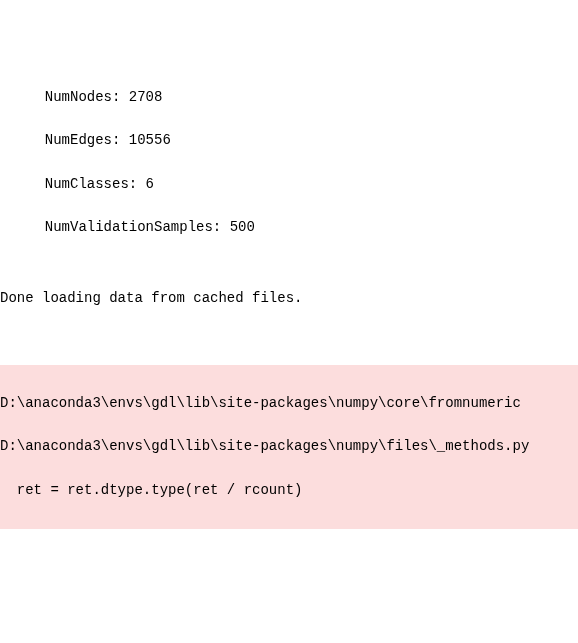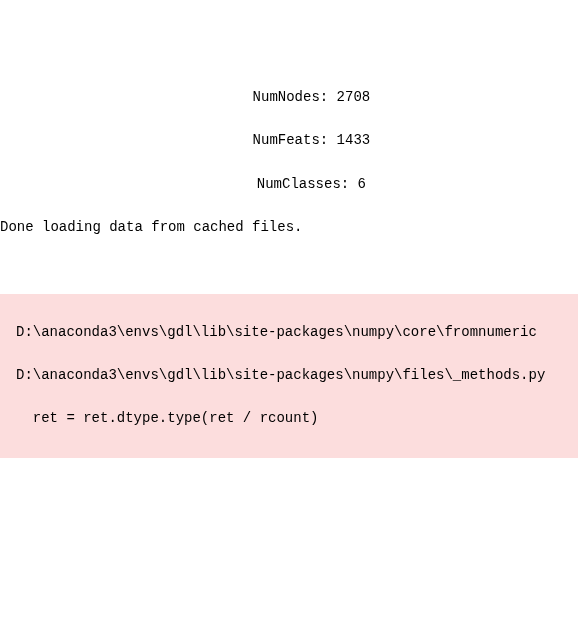--- a/index.html
+++ b/index.html
@@ -6,38 +6,39 @@
       font-family: 'Consolas', 'Courier New', monospace;
       font-size: 14px;
       line-height: 1.55;
       margin: 0;
       padding: 0;
       background: #fff;
       color: #000;
       white-space: pre;
       overflow-x: hidden;
     }
-    .indent1 { padding-left: 28px; text-align: center; }
-    .indent0 { padding-left: 0; }
+    .indent1 { padding-left: 28px; }
+    .indent0 { padding-left: 0; margin-top: 28px; }
     .warning-block {
       background: #fcdddd;
       margin: 12px 0;
       padding: 6px 0;
     }
-    .warning-block .line { padding-left: 16px; }
+    .warning-block .line { padding-left: 0; }
     .line { display: block; }
   </style>
 </head>
 <body>
 
 
 <div>
 <span class="line indent1">  NumNodes: 2708</span>
-<span class="line indent1">  NumFeats: 1433</span>
+<span class="line indent1">  NumEdges: 10556</span>
 <span class="line indent1">  NumClasses: 6</span>
+<span class="line indent1">  NumValidationSamples: 500</span>
 <span class="line indent0">Done loading data from cached files.</span>
 </div>
 <div class="warning-block">
 <span class="line">D:\anaconda3\envs\gdl\lib\site-packages\numpy\core\fromnumeric</span>
 <span class="line">D:\anaconda3\envs\gdl\lib\site-packages\numpy\files\_methods.py</span>
 <span class="line">  ret = ret.dtype.type(ret / rcount)</span>
 </div>
 
 
 

